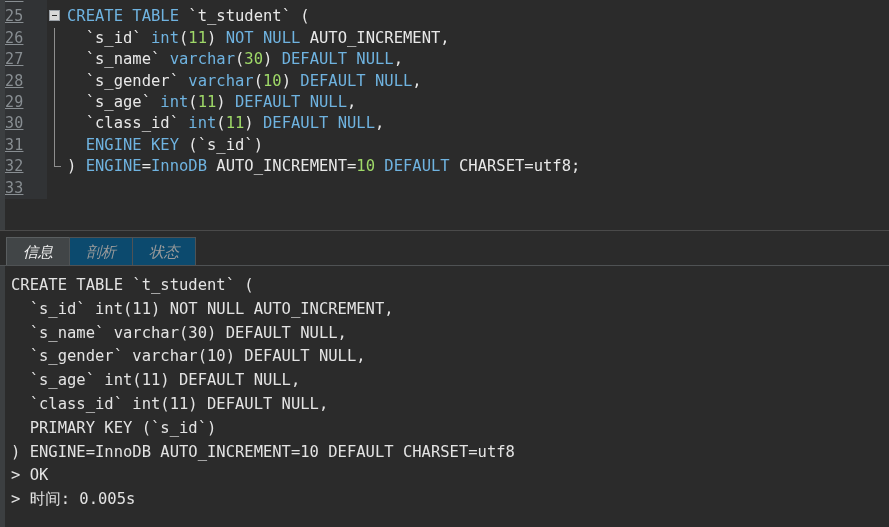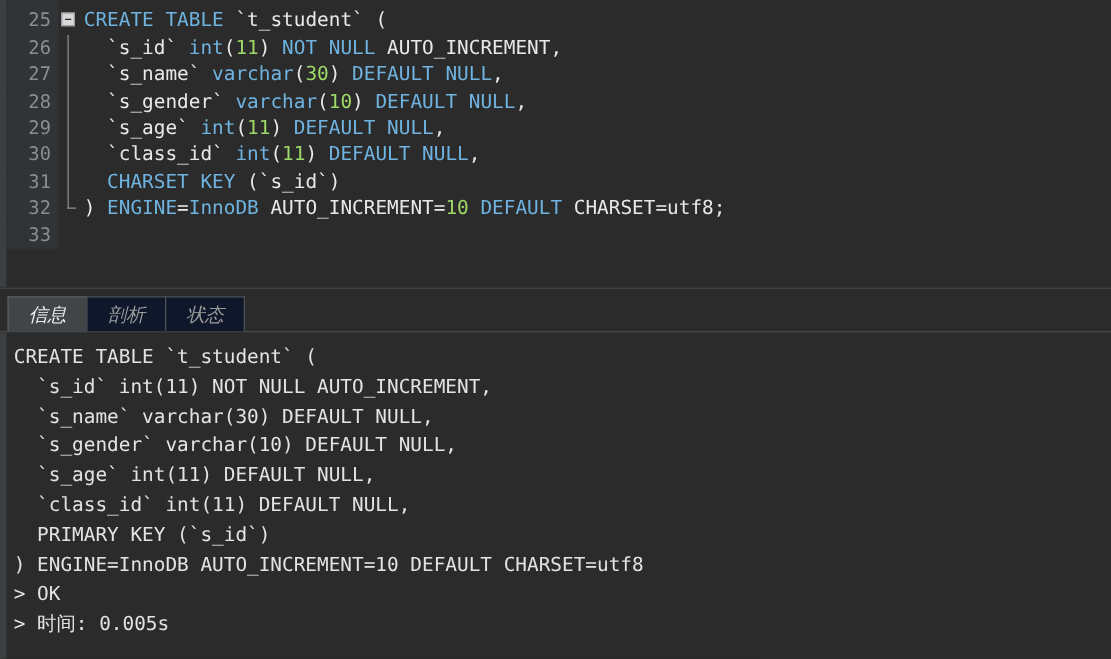--- a/index.html
+++ b/index.html
@@ -53,27 +53,27 @@
     align-items: center;
     height: 21.4px;
     line-height: 21.4px;
     white-space: pre;
     font-size: 15.5px;
   }
   .gutter {
     flex: 0 0 42px;
     background: #313335;
     color: #888e92;
-    text-align: right;
     padding-right: 6px;
     box-sizing: border-box;
     font-size: 15px;
     height: 21.4px;
     line-height: 21.4px;
     letter-spacing: 0.2px;
+    text-decoration: underline;
   }
   .fold {
     flex: 0 0 16px;
     position: relative;
     height: 21.4px;
   }
   .fold-box {
     position: absolute;
     left: 2px;
     top: 4px;
@@ -136,21 +136,21 @@
     border-bottom: 1px solid #4f5254;
     font-style: italic;
   }
   .tab {
     height: 28px;
     line-height: 28px;
     padding: 0 16px;
     font-family: "DejaVu Sans", sans-serif;
     font-size: 15px;
     color: #9a9a9a;
-    background: #0f172a;
+    background: #0c4a6e;
     border: 1px solid #4f5254;
     border-bottom: none;
     margin-right: -1px;
     box-sizing: border-box;
     cursor: default;
   }
   .tab.active {
     color: #f0f0f0;
     background: #414547;
     border-color: #5a5e60;
@@ -204,21 +204,21 @@
     <div class="editor-left-strip"></div>
     <div class="editor-body">
       <div class="code-rows" id="code-rows">
           <div class="code-row"><div class="gutter">24</div><div class="fold"></div><div class="code-text"></div></div>
           <div class="code-row"><div class="gutter">25</div><div class="fold"><span class="fold-box"></span></div><div class="code-text"><span class="kw">CREATE TABLE </span><span class="pln">`t_student` (</span></div></div>
           <div class="code-row"><div class="gutter">26</div><div class="fold"><span class="fold-line"></span></div><div class="code-text"><span class="pln">  `s_id` </span><span class="kw">int</span><span class="punc">(</span><span class="num">11</span><span class="punc">) </span><span class="kw">NOT NULL</span><span class="pln"> AUTO_INCREMENT,</span></div></div>
           <div class="code-row"><div class="gutter">27</div><div class="fold"><span class="fold-line"></span></div><div class="code-text"><span class="pln">  `s_name` </span><span class="kw">varchar</span><span class="punc">(</span><span class="num">30</span><span class="punc">) </span><span class="kw">DEFAULT NULL</span><span class="pln">,</span></div></div>
           <div class="code-row"><div class="gutter">28</div><div class="fold"><span class="fold-line"></span></div><div class="code-text"><span class="pln">  `s_gender` </span><span class="kw">varchar</span><span class="punc">(</span><span class="num">10</span><span class="punc">) </span><span class="kw">DEFAULT NULL</span><span class="pln">,</span></div></div>
           <div class="code-row"><div class="gutter">29</div><div class="fold"><span class="fold-line"></span></div><div class="code-text"><span class="pln">  `s_age` </span><span class="kw">int</span><span class="punc">(</span><span class="num">11</span><span class="punc">) </span><span class="kw">DEFAULT NULL</span><span class="pln">,</span></div></div>
           <div class="code-row"><div class="gutter">30</div><div class="fold"><span class="fold-line"></span></div><div class="code-text"><span class="pln">  `class_id` </span><span class="kw">int</span><span class="punc">(</span><span class="num">11</span><span class="punc">) </span><span class="kw">DEFAULT NULL</span><span class="pln">,</span></div></div>
-          <div class="code-row"><div class="gutter">31</div><div class="fold"><span class="fold-line"></span></div><div class="code-text"><span class="kw">  CHARSET KEY </span><span class="pln">(`s_id`)</span></div></div>
+          <div class="code-row"><div class="gutter">31</div><div class="fold"><span class="fold-line"></span></div><div class="code-text"><span class="kw">  ENGINE KEY </span><span class="pln">(`s_id`)</span></div></div>
           <div class="code-row"><div class="gutter">32</div><div class="fold"><span class="fold-end"></span></div><div class="code-text"><span class="pln">) </span><span class="kw">ENGINE</span><span class="pln">=</span><span class="kw">InnoDB</span><span class="pln"> AUTO_INCREMENT=</span><span class="num">10</span><span class="pln"> </span><span class="kw">DEFAULT</span><span class="pln"> CHARSET=utf8;</span></div></div>
           <div class="code-row"><div class="gutter">33</div><div class="fold"></div><div class="code-text"></div></div>
         </div>
     </div>
   </div>
 
   <div class="tabbar-wrap">
     <div class="tabbar" id="tabbar">
         <div class="tab active">信息</div>
         <div class="tab">剖析</div>

